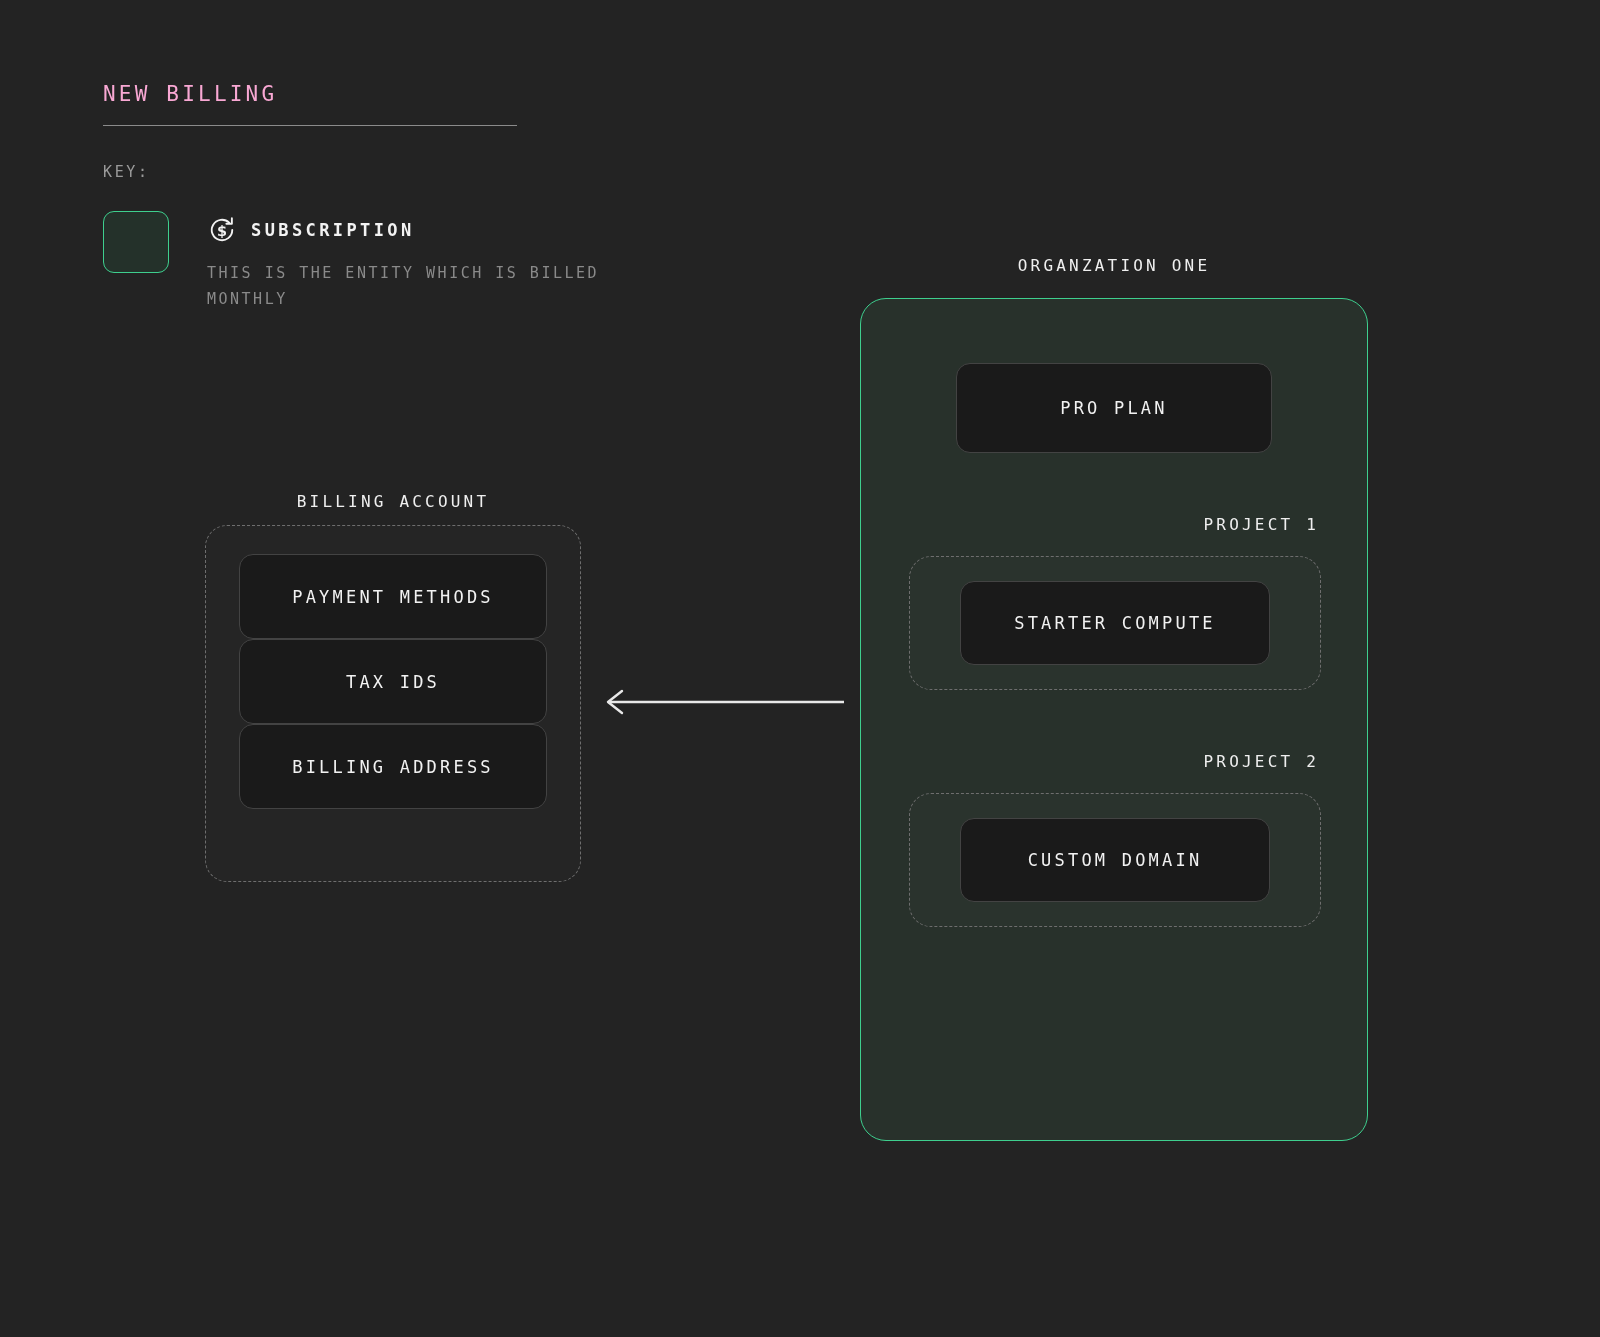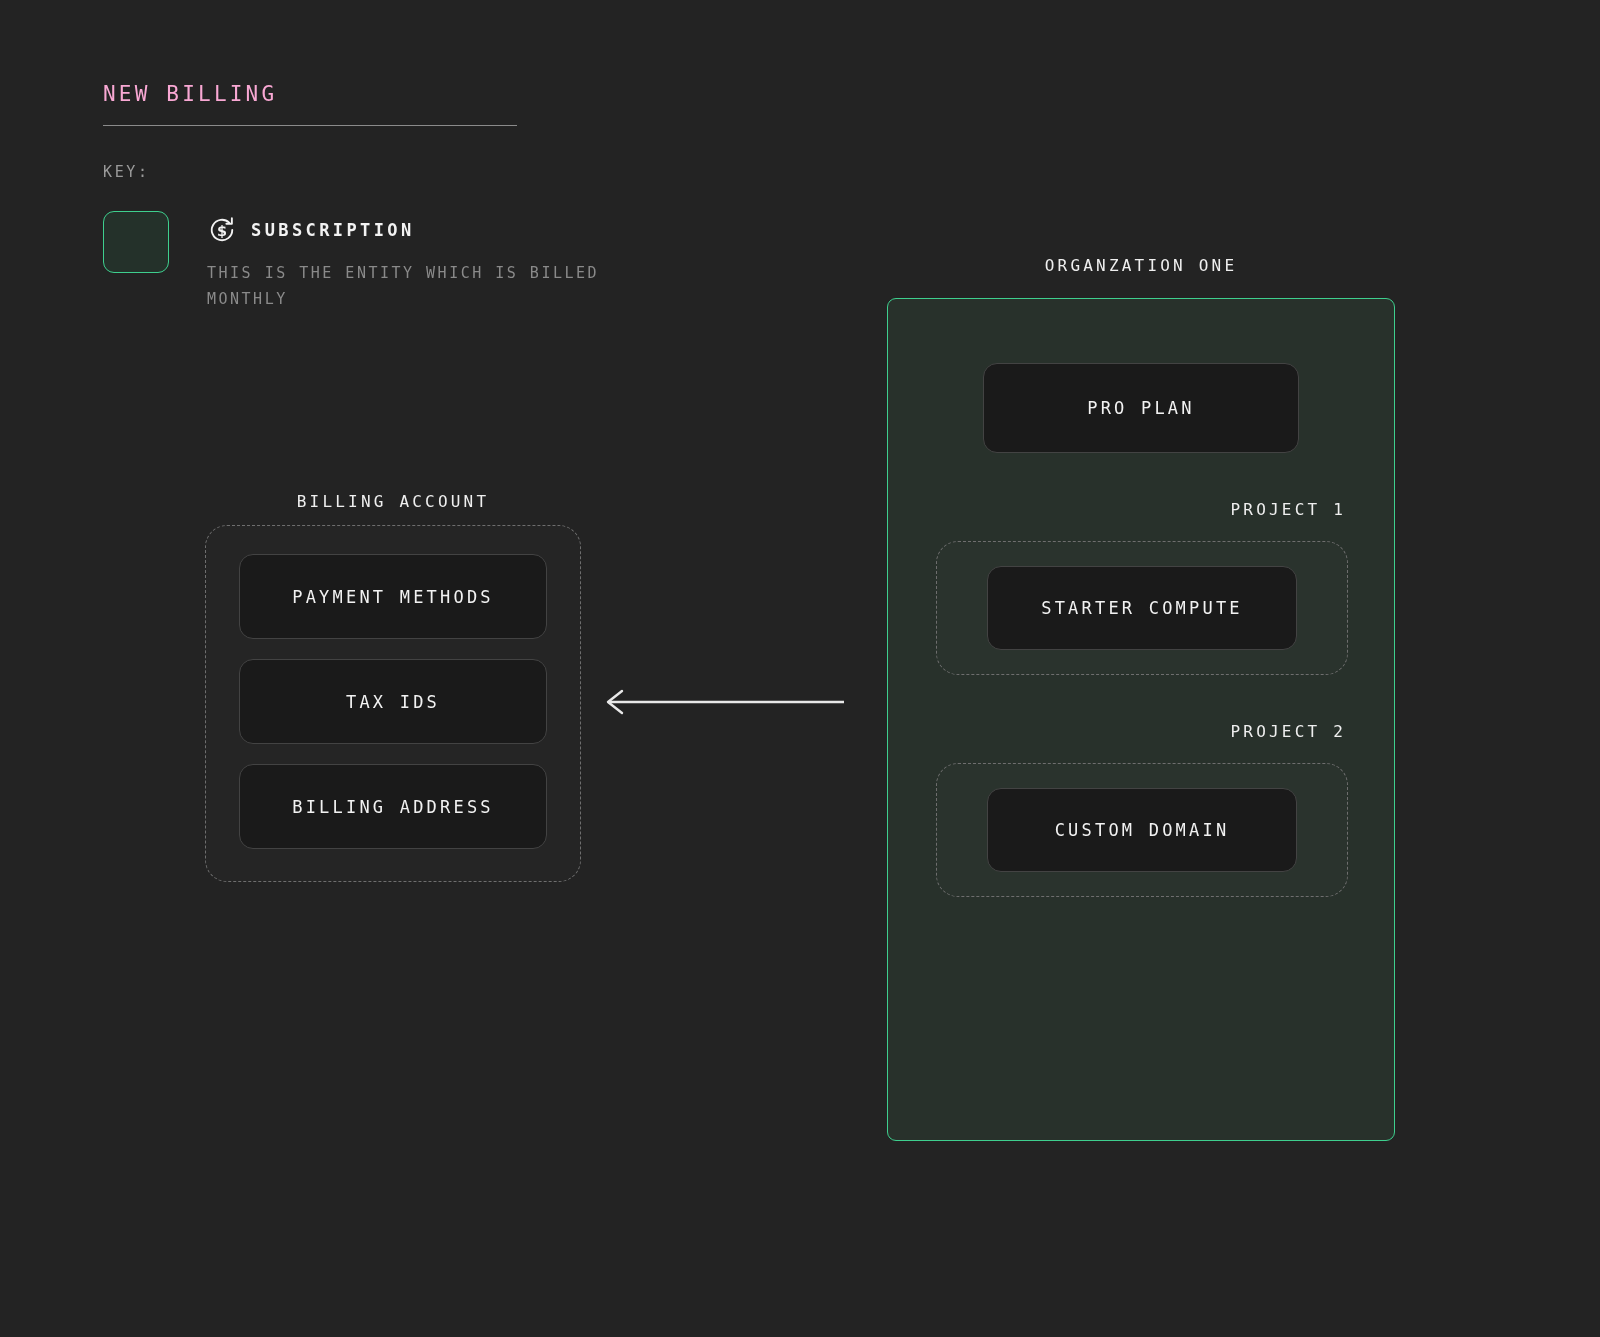--- a/index.html
+++ b/index.html
@@ -129,44 +129,44 @@
     top: 492px;
     width: 376px;
   }
   .billing-label { margin-bottom: 14px; }
   .billing-box {
     width: 376px;
     height: 357px;
     padding: 28px 33px;
     display: flex;
     flex-direction: column;
-    gap: 20px;
   }
   .billing-box .card {
     width: 100%;
     height: 85px;
   }
 
   
   .org-section {
     position: absolute;
-    left: 887px;
+    left: 860px;
     top: 256px;
     width: 508px;
   }
   .org-label { margin-bottom: 23px; }
   .org-panel {
     width: 508px;
     height: 843px;
     border: 1.8px solid #3ecf8e;
-    border-radius: 9px;
+    border-radius: 26px;
     background: #28312b;
     padding: 64px 48px;
     display: flex;
     flex-direction: column;
+    gap: 15px;
   }
   .plan-card {
     width: 316px;
     height: 90px;
     align-self: center;
   }
   .project-block { margin-top: 47px; }
   .project-label { margin-bottom: 22px; text-align: right; }
   .project-box {
     width: 412px;

